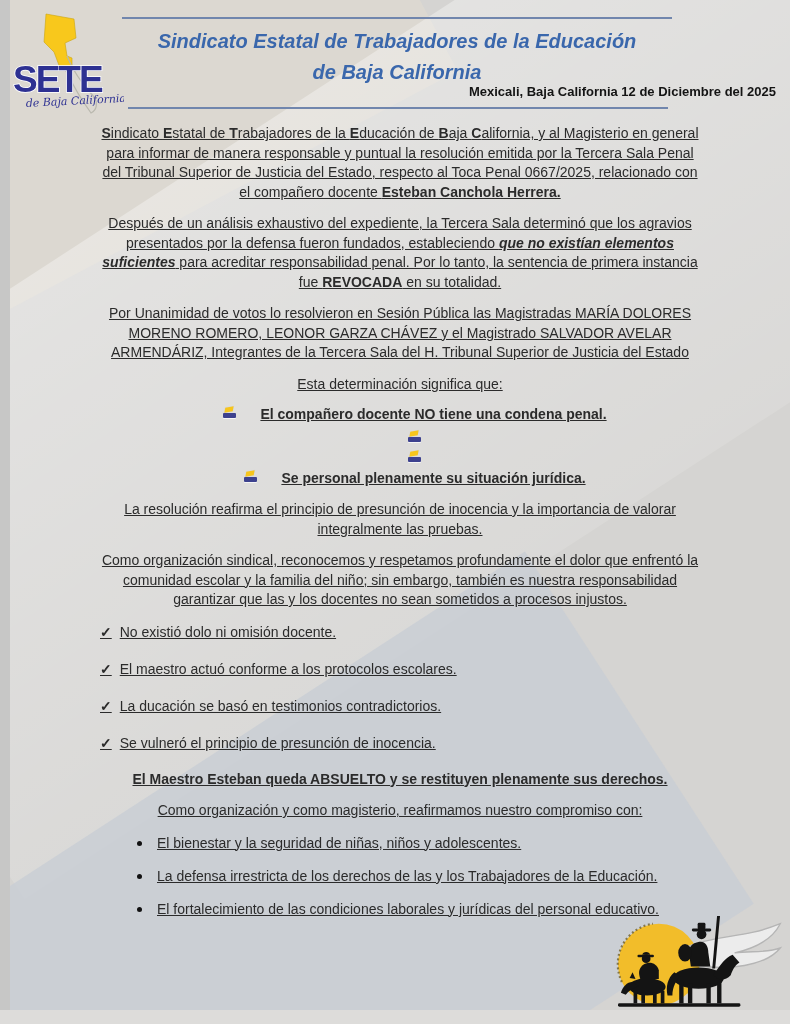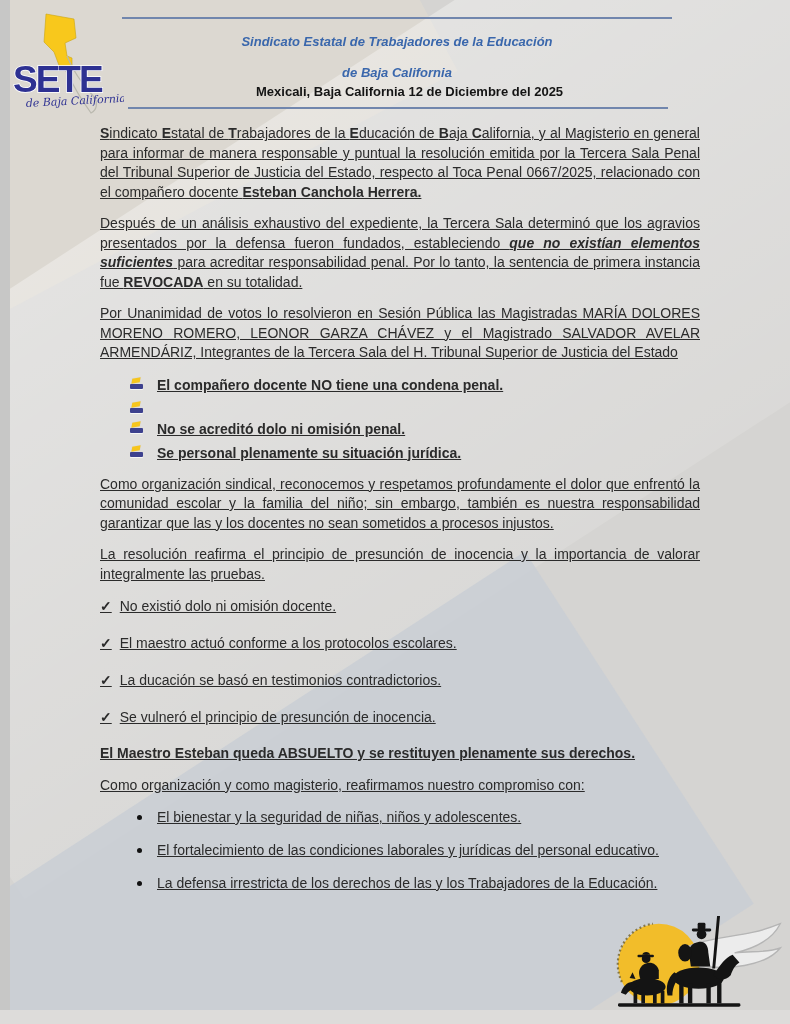--- a/index.html
+++ b/index.html
@@ -14,35 +14,35 @@
   .sw-cream{width:560px;height:300px;left:-140px;top:-80px;transform:rotate(-28deg);background:#e6dfcf;opacity:.40;}
   .sw-light{width:1400px;height:520px;right:-380px;top:40px;transform:rotate(-33deg);background:linear-gradient(rgba(255,255,255,.34),rgba(255,255,255,.12));}
   .sw-blue{width:1000px;height:420px;left:-280px;top:790px;transform:rotate(-33deg);background:#c9ced5;opacity:.85;}
   .sw-bot{position:absolute;left:0;bottom:0;width:100%;height:14px;background:#dddcda;}
 
   
   .rule{position:absolute;height:2px;background:#7186ad;}
   .rule-top{left:122px;top:17px;width:550px;}
   .rule-bottom{left:128px;top:107px;width:540px;}
   .title-wrap{position:absolute;left:122px;top:26px;width:550px;text-align:center;}
-  .title-line{font-style:italic;font-weight:700;font-size:13px;line-height:31px;color:#3a67ac;}
-  .dateline{position:absolute;right:14px;top:84px;width:520px;font-weight:700;font-size:13px;color:#141414;}
+  .title-line{font-style:italic;font-weight:700;font-size:20px;line-height:31px;color:#3a67ac;}
+  .dateline{position:absolute;right:14px;top:84px;width:520px;text-align:right;font-weight:700;font-size:13px;color:#141414;}
 
   .sete-logo{position:absolute;left:12px;top:12px;width:112px;height:104px;}
 
   
   .content{position:absolute;left:100px;top:124px;width:600px;font-size:14px;line-height:19.5px;text-align:justify;text-decoration:underline;}
-  .content p{margin:0 0 12px 0;}
+  .content p{margin:0 0 12px 0;text-align:center;}
   p.intro{margin-bottom:10px;}
   .bold-line{font-weight:700;}
   .indent{margin-left:38px;text-align:left;}
 
   ul{margin:0;padding:0;list-style:none;}
   .sete-list{margin:0 0 12px 30px;}
-  .sete-list li{display:flex;gap:13px;align-items:flex-start;font-weight:700;margin-bottom:4px;line-height:20px;text-align:left;}
+  .sete-list li{display:flex;gap:23px;align-items:flex-start;font-weight:700;margin-bottom:4px;line-height:20px;text-align:left;justify-content:center;}
   .sete-mini{flex:0 0 14px;width:14px;height:13px;position:relative;margin-top:3px;}
   .sete-mini .flag{position:absolute;left:2px;top:0;width:8px;height:5px;background:#f6c51d;transform:skewX(-20deg) rotate(-10deg);box-shadow:0 0 0 .5px #d8d8d8;}
   .sete-mini .word{position:absolute;left:0;top:6px;width:13px;height:5px;background:#3d418e;border-radius:1px;box-shadow:0 1px 0 rgba(255,255,255,.7);}
 
   .checklist{margin:2px 0 8px 0;}
   .check-item{display:flex;gap:8px;margin-bottom:17px;line-height:20px;text-align:left;}
   .check-glyph{font-weight:700;flex:0 0 auto;}
 
   .dot-list{margin:2px 0 0 37px;}
   .dot-list li{display:flex;gap:15px;margin-bottom:13px;line-height:20px;text-align:center;}
@@ -81,54 +81,54 @@
   <div class="rule rule-bottom"></div>
 
   <div class="content">
 
     <p><span style="font-weight: 700;">S</span><span>indicato </span><span style="font-weight: 700;">E</span><span>statal de </span><span style="font-weight: 700;">T</span><span>rabajadores de la </span><span style="font-weight: 700;">E</span><span>ducación de </span><span style="font-weight: 700;">B</span><span>aja </span><span style="font-weight: 700;">C</span><span>alifornia, y al Magisterio en general para informar de manera responsable y puntual la resolución emitida por la Tercera Sala Penal del Tribunal Superior de Justicia del Estado, respecto al Toca Penal 0667/2025, relacionado con el compañero docente </span><span style="font-weight: 700;">Esteban Canchola Herrera.</span></p>
 
     <p><span>Después de un análisis exhaustivo del expediente, la Tercera Sala determinó que los agravios presentados por la defensa fueron fundados, estableciendo </span><span style="font-weight: 700; font-style: italic;">que no existían elementos suficientes</span><span> para acreditar responsabilidad penal. Por lo tanto, la sentencia de primera instancia fue </span><span style="font-weight: 700;">REVOCADA</span><span> en su totalidad.</span></p>
 
     <p>Por Unanimidad de votos lo resolvieron en Sesión Pública las Magistradas MARÍA DOLORES MORENO ROMERO, LEONOR GARZA CHÁVEZ y el Magistrado SALVADOR AVELAR ARMENDÁRIZ, Integrantes de la Tercera Sala del H. Tribunal Superior de Justicia del Estado</p>
 
+    <p class="intro">Esta determinación significa que:</p>
 
     <ul class="sete-list">
       <li>
         <span class="sete-mini">
             <span class="flag"></span>
             <span class="word"></span>
           </span>
         <span>El compañero docente NO tiene una condena penal.</span>
       </li>
       <li>
         <span class="sete-mini">
             <span class="flag"></span>
             <span class="word"></span>
           </span>
       </li>
       <li>
         <span class="sete-mini">
             <span class="flag"></span>
             <span class="word"></span>
           </span>
-        <span>No se acreditó dolo ni omisión penal.</span>
       </li>
       <li>
         <span class="sete-mini">
             <span class="flag"></span>
             <span class="word"></span>
           </span>
         <span>Se personal plenamente su situación jurídica.</span>
       </li>
     </ul>
 
+    <p>La resolución reafirma el principio de presunción de inocencia y la importancia de valorar integralmente las pruebas.</p>
+
     <p>Como organización sindical, reconocemos y respetamos profundamente el dolor que enfrentó la comunidad escolar y la familia del niño; sin embargo, también es nuestra responsabilidad garantizar que las y los docentes no sean sometidos a procesos injustos.</p>
-
-    <p>La resolución reafirma el principio de presunción de inocencia y la importancia de valorar integralmente las pruebas.</p>
 
     <div class="checklist">
       <div class="check-item">
         <span class="check-glyph">✓</span>
         <span>No existió dolo ni omisión docente.</span>
       </div>
       <div class="check-item">
         <span class="check-glyph">✓</span>
         <span>El maestro actuó conforme a los protocolos escolares.</span>
       </div>
@@ -146,25 +146,25 @@
 
     <p class="indent">Como organización y como magisterio, reafirmamos nuestro compromiso con:</p>
 
     <ul class="dot-list">
       <li>
         <span class="dot"></span>
         <span>El bienestar y la seguridad de niñas, niños y adolescentes.</span>
       </li>
       <li>
         <span class="dot"></span>
+        <span>La defensa irrestricta de los derechos de las y los Trabajadores de la Educación.</span>
+      </li>
+      <li>
+        <span class="dot"></span>
         <span>El fortalecimiento de las condiciones laborales y jurídicas del personal educativo.</span>
-      </li>
-      <li>
-        <span class="dot"></span>
-        <span>La defensa irrestricta de los derechos de las y los Trabajadores de la Educación.</span>
       </li>
     </ul>
   </div>
 
   <svg class="quixote-logo" viewBox="0 0 200 105">
     <circle cx="72" cy="52" r="42" fill="#f2bd2a"></circle>
 
     <path d="M34 70 A 42 42 0 0 1 66 10" fill="none" stroke="#6b5a20" stroke-width="2.2" stroke-dasharray="2 2.6" opacity=".75"></path>
 
     <path d="M100 34 C 135 20, 158 26, 197 10 C 188 28, 168 36, 150 40 C 168 38, 184 40, 197 35 C 182 54, 142 58, 112 53 Z" fill="#ececec" stroke="#b5b5b5" stroke-width="1.4"></path>

